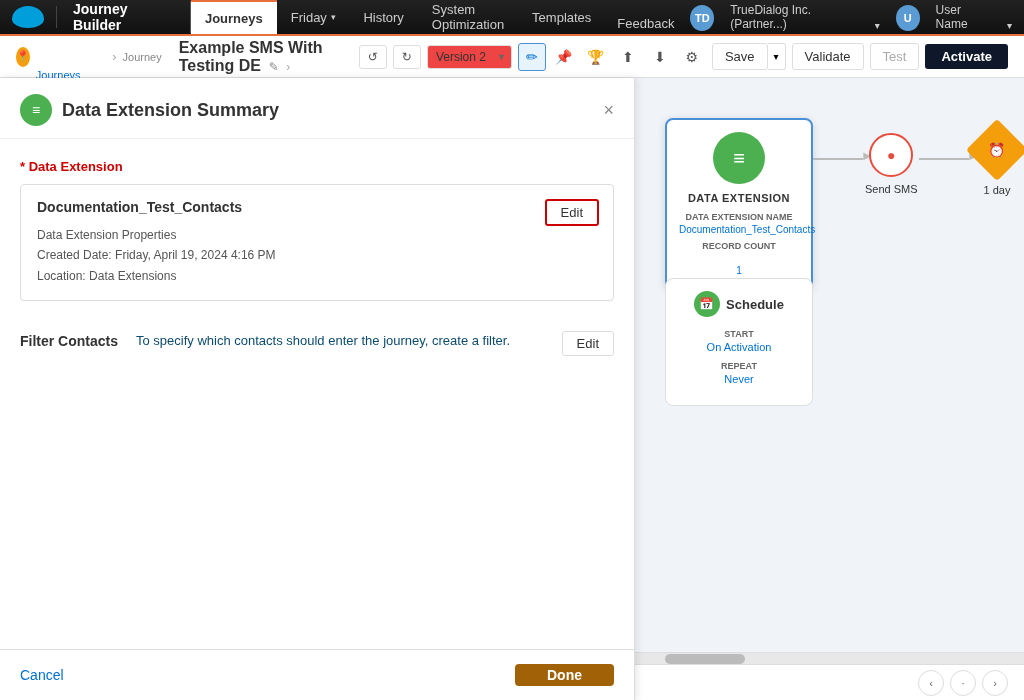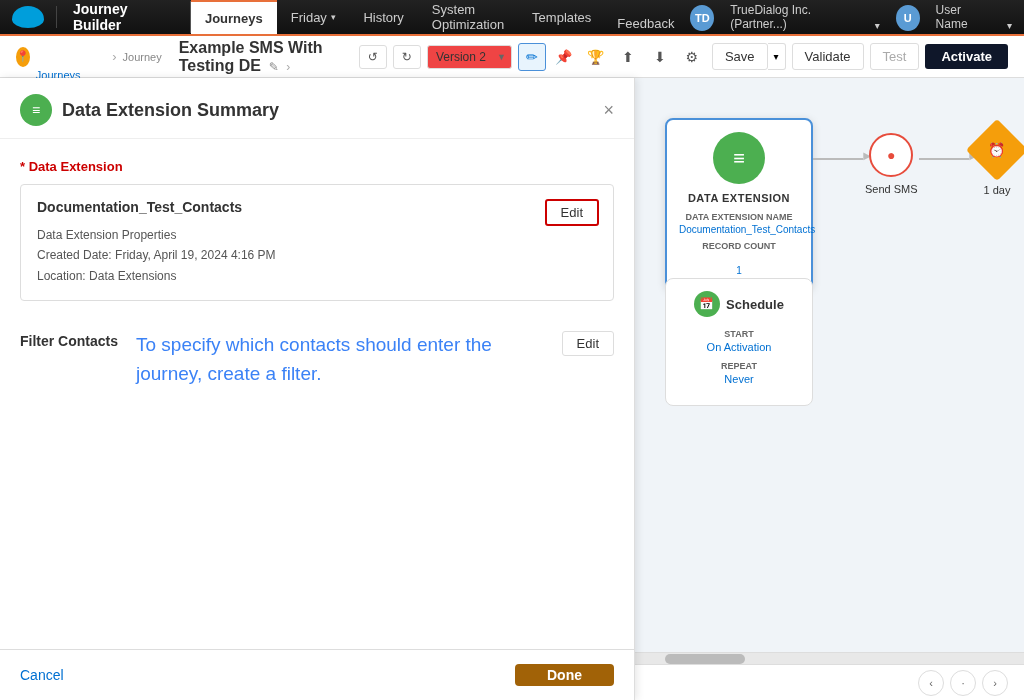--- a/index.html
+++ b/index.html
@@ -165,21 +165,21 @@
     .edit-btn-outline {
       position: absolute; top: 14px; right: 14px;
       padding: 4px 14px; background: white; border: 2px solid #c00;
       border-radius: 3px; cursor: pointer; font-size: 13px; color: #333;
       font-weight: 500;
     }
     .filter-section {
       display: flex; align-items: flex-start; gap: 16px; padding-top: 10px;
     }
     .filter-label { font-size: 14px; font-weight: 600; color: #333; min-width: 100px; margin-top: 2px; }
-    .filter-desc { font-size: 19px; color: #3b82f6; line-height: 1.5; flex: 1; }
+    .filter-desc { font-size: 13px; color: #0c4a6e; line-height: 1.5; flex: 1; }
     .filter-edit-btn {
       padding: 4px 14px; background: white; border: 1px solid #ddd;
       border-radius: 3px; cursor: pointer; font-size: 13px; color: #333;
     }
     .panel-footer {
       border-top: 1px solid #ddd; padding: 14px 20px;
       display: flex; justify-content: space-between; align-items: center;
     }
     .cancel-btn {
       background: none; border: none; color: #0070d2; font-size: 14px;

